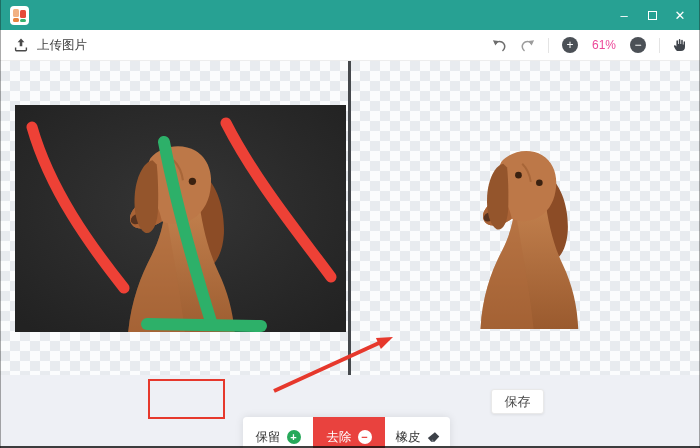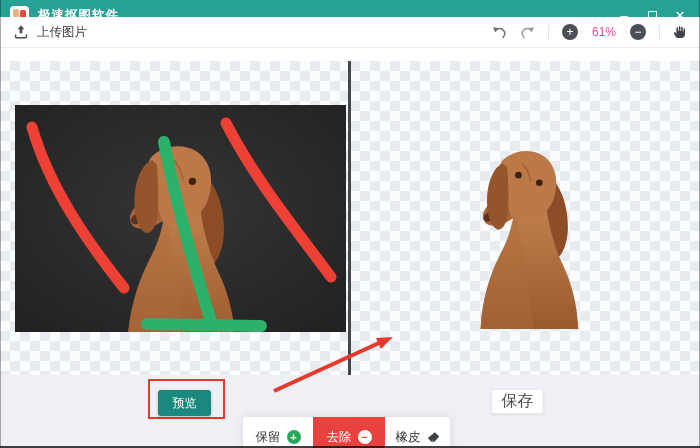--- a/index.html
+++ b/index.html
@@ -17,21 +17,21 @@
   .app-icon .b2 { left:3px; top:12px; width:6px; height:4px; background:#e8833f; }
   .app-icon .b3 { left:10px; top:4px; width:6px; height:8px; background:#e64a3a; }
   .app-icon .b4 { left:10px; top:13px; width:6px; height:3px; background:#37b36f; }
   .app-title { color:#fff; font-size:12.5px; font-weight:700; letter-spacing:1px; }
   .win-controls { margin-left:auto; display:flex; align-items:center; gap:12px; padding-right:2px; }
   .win-btn { width:16px; height:16px; display:flex; align-items:center; justify-content:center;
     color:#fff; font-size:13px; cursor:pointer; }
   .win-btn .sq { width:9px; height:9px; border:1.5px solid #fff; display:block; }
 
   
-  .toolbar { position:absolute; top:17px; left:0; right:0; height:31px; background:#fff;
+  .toolbar { position:absolute; top:30px; left:0; right:0; height:31px; background:#fff;
     display:flex; align-items:center; padding:12px 14px; border-bottom:1px solid #ededed; z-index:5;}
   .upload-btn { display:flex; align-items:center; gap:9px; color:#3f3f3f; font-size:12.5px;
     background:none; border:none; cursor:pointer; font-family:inherit; }
   .tools-right { margin-left:auto; display:flex; align-items:center; gap:13px; }
   .tool-sep { width:1px; height:15px; background:#e4e4e4; }
   .circle-btn { width:16px; height:16px; border-radius:50%; background:#4b5056; color:#fff;
     font-size:12px; line-height:14px; text-align:center; border:none; cursor:pointer; font-family:inherit; }
   .zoom-level { color:#ec4899; font-size:12px; min-width:26px; text-align:center; }
   .icon-btn { background:none; border:none; cursor:pointer; display:flex; align-items:center; }
 
@@ -44,21 +44,21 @@
   .result-dog { position:absolute; left:452px; top:73px; }
 
   
   .footer { position:absolute; top:375px; left:0; right:0; height:73px; background:#eef0f5; }
   .annotation-box { position:absolute; left:148px; top:4px; width:77px; height:40px;
     border:2px solid #e6382c; }
   .btn-preview { position:absolute; left:158px; top:15px; width:53px; height:26px;
     background:#19897d; color:#fff; border:none; border-radius:3px; font-size:12px;
     font-family:inherit; cursor:pointer; box-shadow:0 1px 3px rgba(0,0,0,.25); }
   .btn-save { position:absolute; left:491px; top:14px; width:53px; height:25px;
-    background:#fff; color:#4a4a4a; border:1px solid #e9e9e9; border-radius:3px; font-size:16px;
+    background:#fff; color:#4a4a4a; border:1px solid #e9e9e9; border-radius:3px; font-size:13px;
     font-family:inherit; cursor:pointer; box-shadow:0 1px 3px rgba(0,0,0,.08); }
   .btn-group { position:absolute; left:243px; top:42px; height:40px; display:flex;
     border-radius:4px 4px 0 0; overflow:hidden; box-shadow:0 0 8px rgba(0,0,0,.10); }
   .seg { height:40px; display:flex; align-items:center; justify-content:center; gap:6px;
     font-size:12.5px; border:none; cursor:pointer; font-family:inherit; }
   .seg-keep   { width:70px; background:#fff; color:#3a3a3a; }
   .seg-remove { width:72px; background:#e9423e; color:#fff; }
   .seg-eraser { width:65px; background:#fff; color:#3a3a3a; }
   .mini-circle { width:14px; height:14px; border-radius:50%; display:inline-flex;
     align-items:center; justify-content:center; font-size:11px; font-weight:700; line-height:1; }
@@ -94,21 +94,20 @@
     </defs>
   </svg>
 
   <div class="titlebar">
     <div class="app-icon">
       <i class="b1"></i>
         <i class="b2"></i>
         <i class="b3"></i>
         <i class="b4"></i>
     </div>
-    <div class="app-title">极速抠图软件</div>
     <div class="win-controls">
       <div class="win-btn">
         <span>–</span>
       </div>
       <div class="win-btn">
         <span class="sq"></span>
       </div>
       <div class="win-btn">
         <span>✕</span>
       </div>
@@ -178,21 +177,20 @@
 
     <svg class="result-dog" width="150" height="200" viewBox="0 0 158 210">
       <g transform="translate(4,5) scale(1.0)">
           <use href="#dogShape"></use>
         </g>
     </svg>
   </div>
 
   <div class="footer">
     <div class="annotation-box"></div>
-    <button class="btn-preview">预览</button>
     <button class="btn-save">保存</button>
 
     <div class="btn-group">
       <button class="seg seg-keep">
         <span>保留</span>
         <span class="mini-circle mc-green">+</span>
       </button>
       <button class="seg seg-remove">
         <span>去除</span>
         <span class="mini-circle mc-white">−</span>

